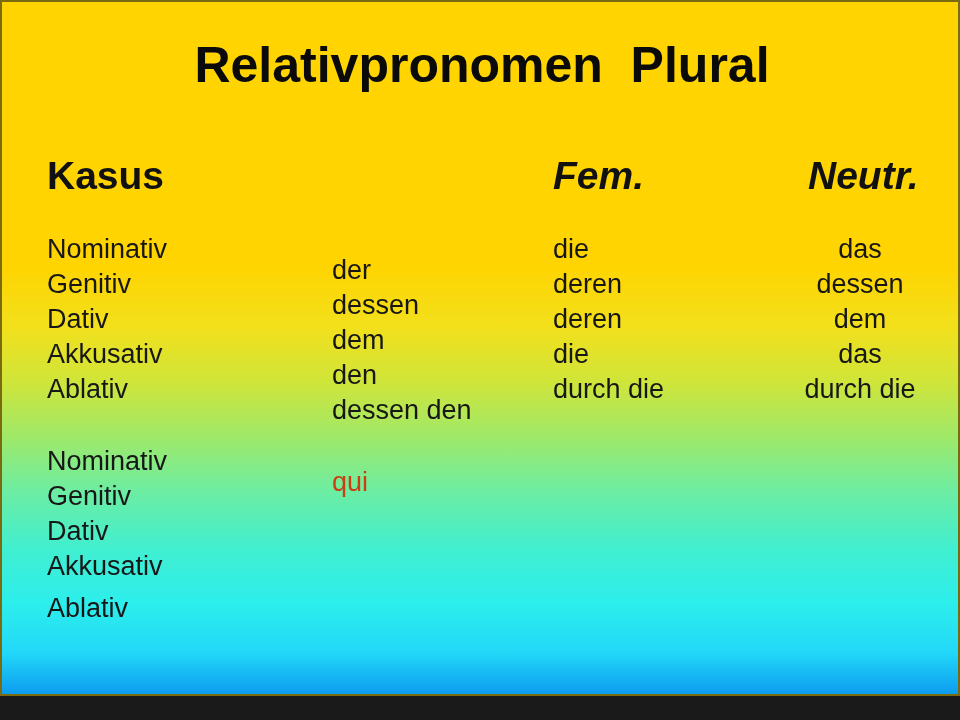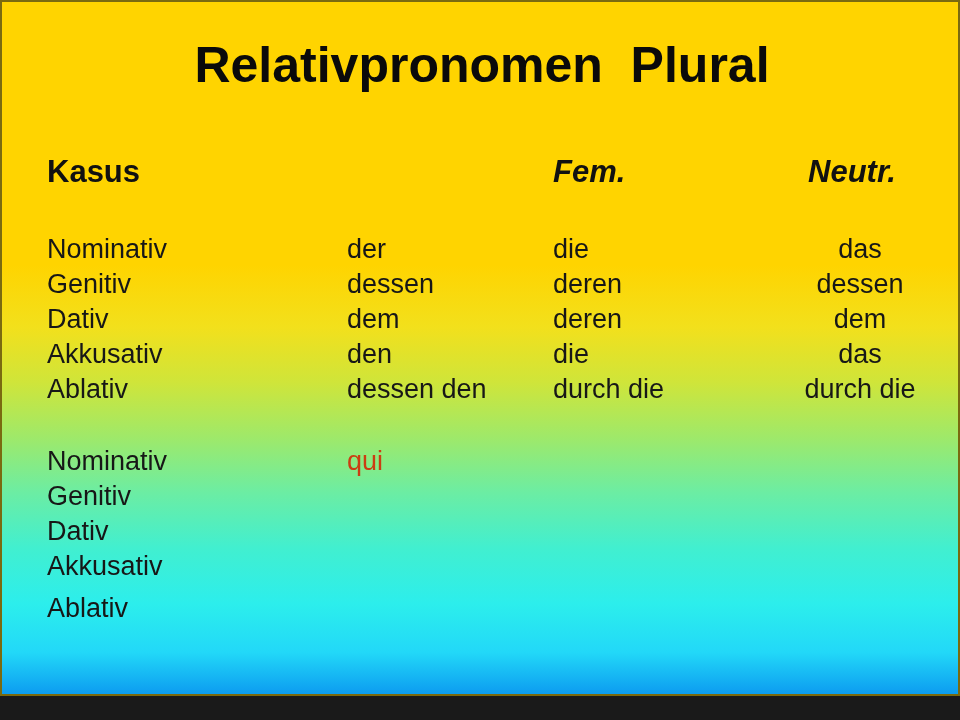--- a/index.html
+++ b/index.html
@@ -39,21 +39,21 @@
     font-size: 50px;
     font-weight: bold;
     color: #0a0a0a;
     letter-spacing: 0px;
     white-space: pre;
   }
   
   .hdr {
     position: absolute;
     top: 152px;
-    font-size: 31px;
+    font-size: 39px;
     font-weight: bold;
     color: #111111;
     white-space: nowrap;
   }
   .hdr.kasus  { left: 45px;  font-style: normal; }
   .hdr.mask   { left: 287px; font-style: italic; }
   .hdr.fem    { left: 551px; font-style: italic; }
   .hdr.neutr  { left: 778px; font-style: italic; margin-left: 28px; }
 
   
@@ -73,21 +73,21 @@
 
   .cell {
     position: absolute;
     top: 0;
     font-size: 27px;
     color: #171717;
     white-space: nowrap;
     line-height: 30px;
   }
   .c-case  { left: 45px; }
-  .c-mask  { left: 345px; }
+  .c-mask  { left: 330px; margin-top: 21px; }
   .c-fem   { left: 551px; }
   .c-neutr { left: 778px; width: 160px; text-align: center; }
 
   .cell.accent { color: #cc3d12; }
 </style>
 </head>
 <body>
 
 <div id="slide">
 

